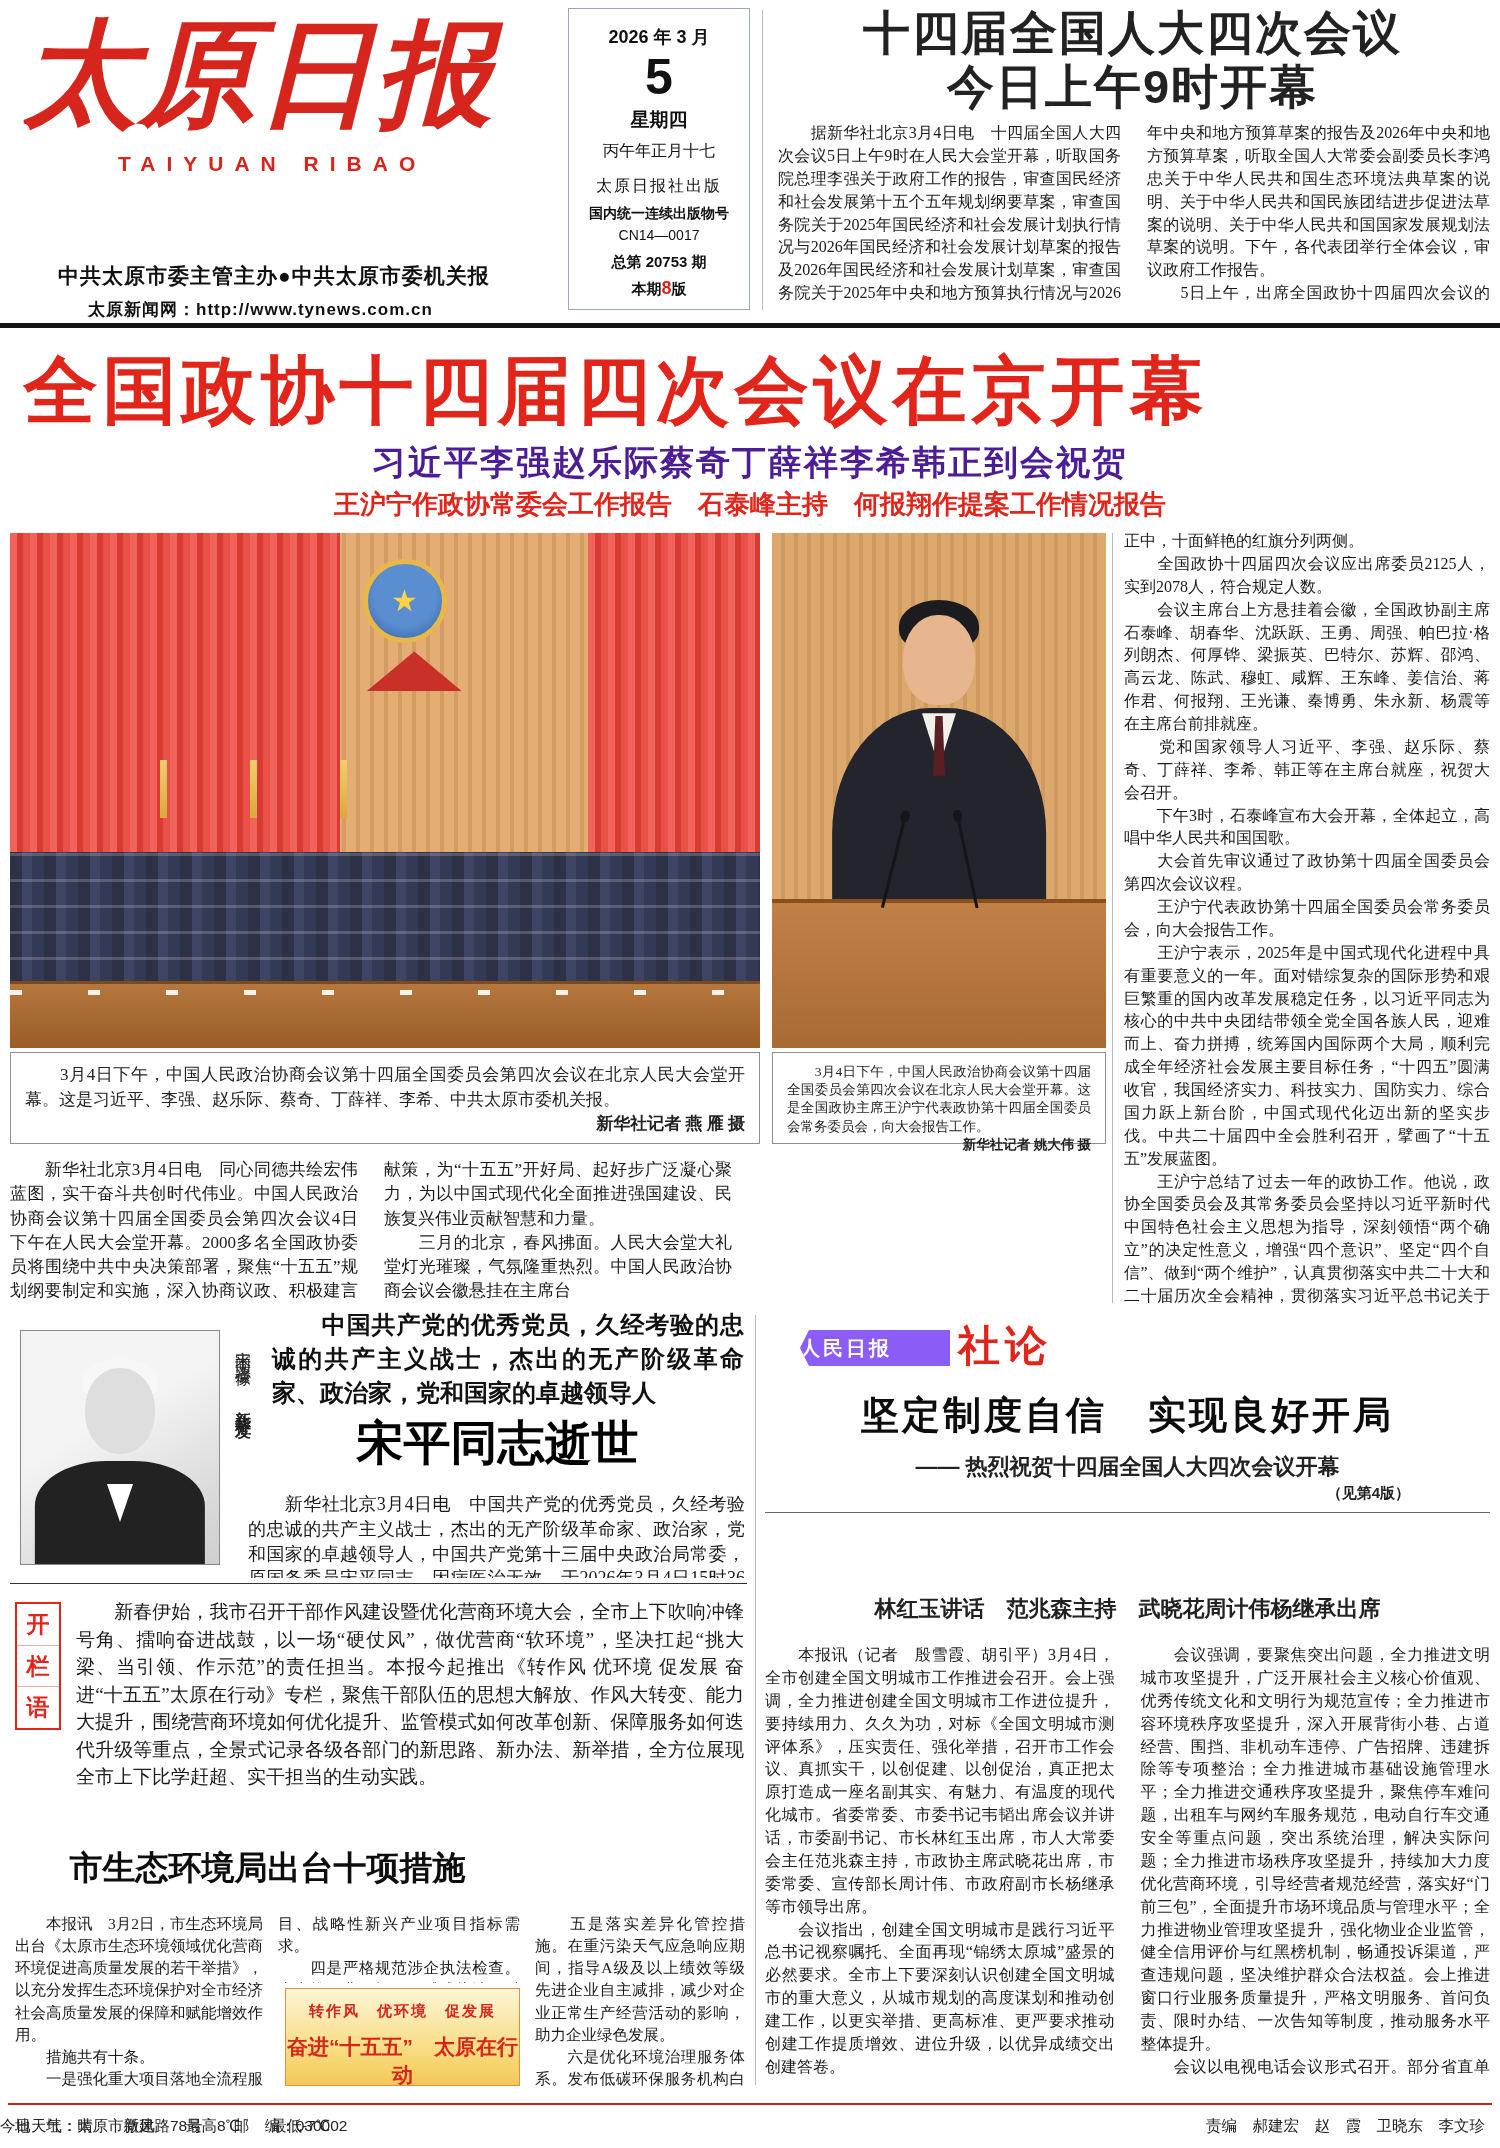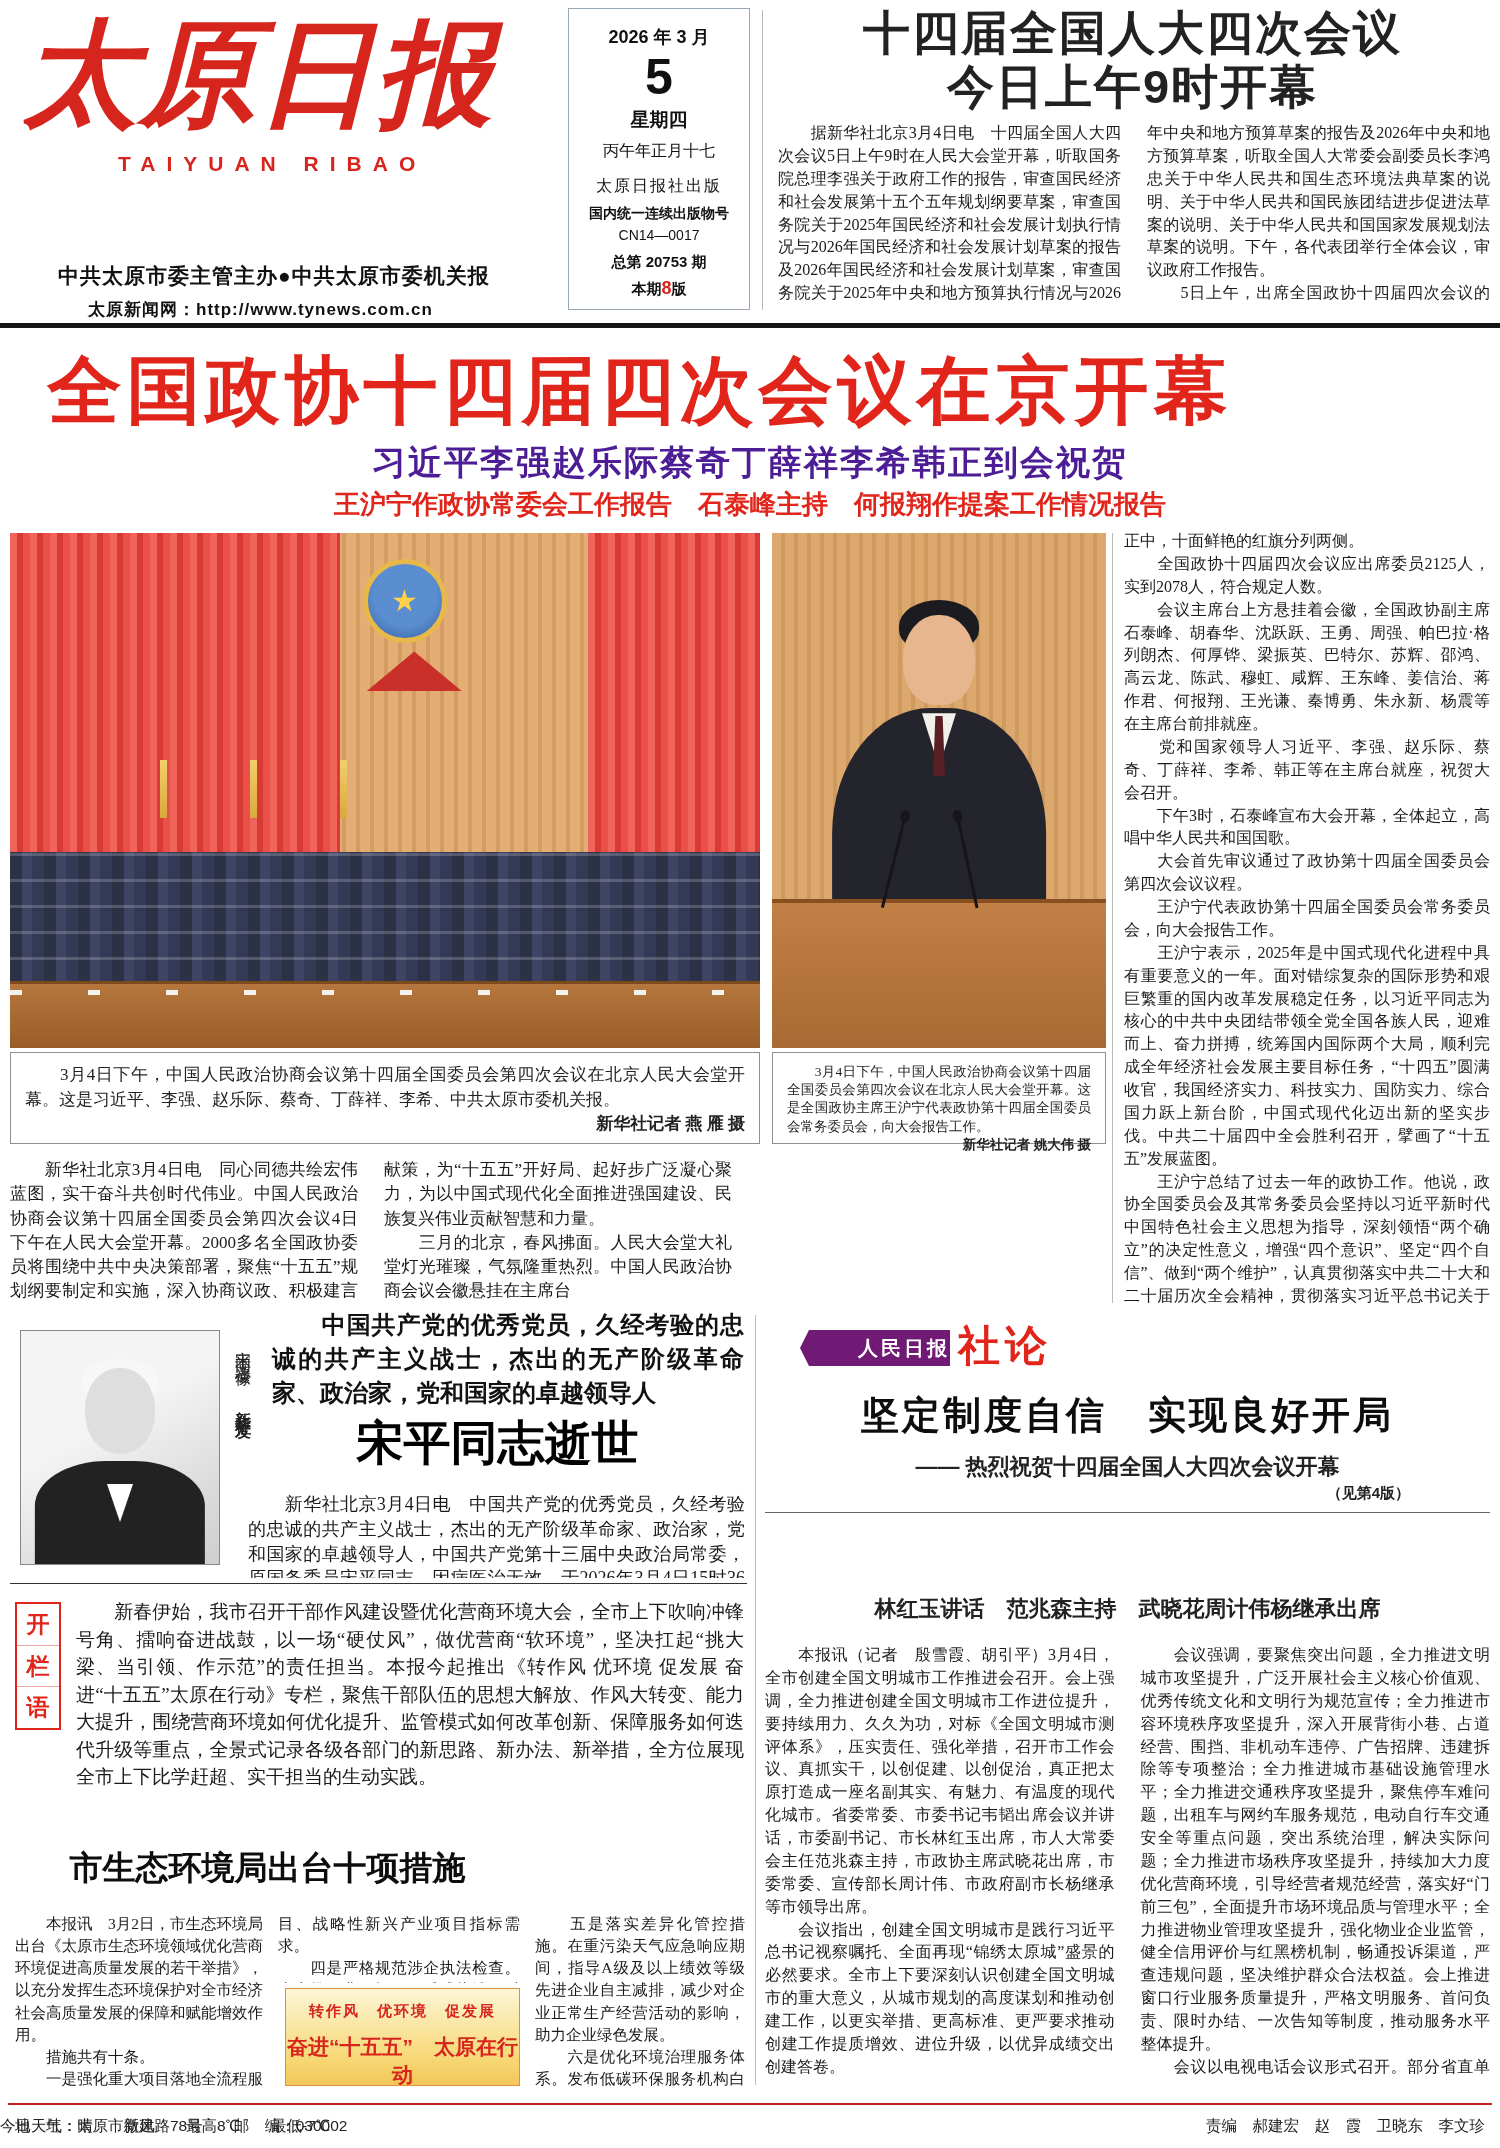--- a/index.html
+++ b/index.html
@@ -36,21 +36,21 @@
 
   
   .tr-headline{left:775px;top:6px;width:715px;text-align:center;font-size:47px;font-weight:900;
                line-height:54px;letter-spacing:2px;color:#222;}
   .tr-body{left:778px;top:122px;width:712px;height:196px;}
 
   .thick-rule{left:0;top:323px;width:1500px;height:5px;background:#141414;}
 
   
   .lead-h1{left:0;top:342px;width:1232px;text-align:center;font-size:74px;font-weight:900;
-           color:#e1251b;letter-spacing:5px;margin-left:24px;}
+           color:#e1251b;letter-spacing:5px;}
   .lead-h2{left:0;top:440px;width:1500px;text-align:center;font-size:34px;font-weight:900;color:#4c1d95;letter-spacing:2px;}
   .lead-h3{left:0;top:487px;width:1500px;text-align:center;font-size:26px;font-weight:bold;color:#e1251b;}
 
   
   .photoL{left:10px;top:533px;width:750px;height:515px;overflow:hidden;background:#d9a468;}
   .photoR{left:772px;top:533px;width:334px;height:515px;overflow:hidden;background:#d9a468;}
   .pl-wall{position:absolute;inset:0;background:repeating-linear-gradient(90deg,#e3ad74 0 10px,#d49c63 10px 14px);}
   .pl-curtL{position:absolute;left:0;top:0;width:44%;height:100%;
      background:repeating-linear-gradient(90deg,#f0645c 0 7px,#d83b34 7px 13px,#e85048 13px 20px);}
   .pl-curtR{position:absolute;right:0;top:0;width:23%;height:100%;
@@ -110,22 +110,22 @@
   .obit-vcap .credit{font-weight:bold;margin-top:26px;}
   .obit-kicker{left:272px;top:1308px;width:472px;font-size:24px;font-weight:bold;line-height:1.42;
      font-family:"Liberation Serif",serif;text-align:justify;color:#111;}
   .obit-h{left:250px;top:1412px;width:495px;text-align:center;font-size:47px;font-weight:900;color:#000;}
   .obit-body{left:248px;top:1492px;width:497px;height:86px;font-size:18px;line-height:1.38;}
   .obit-rule{left:10px;top:1583px;width:737px;background:#333;}
 
   .mid-divider{left:755px;top:1315px;height:770px;}
 
   
-  .ed-ribbon{left:800px;top:1330px;width:150px;height:36px;background:#701a75;color:#fff;
-     font-size:20px;font-weight:bold;text-align:right;line-height:36px;letter-spacing:3px;
+  .ed-ribbon{left:800px;top:1330px;width:150px;height:36px;background:#8b5cf6;color:#fff;
+     font-size:20px;font-weight:bold;text-align:left;line-height:36px;letter-spacing:3px;
      clip-path:polygon(0 50%,6% 0,100% 0,100% 100%,6% 100%);}
   .ed-shelun{left:958px;top:1318px;font-size:42px;font-weight:900;color:#e1251b;letter-spacing:5px;}
   .ed-h{left:765px;top:1390px;width:725px;text-align:center;font-size:38px;font-weight:900;color:#0d0d0d;letter-spacing:3px;}
   .ed-sub{left:765px;top:1452px;width:725px;text-align:center;font-size:22px;font-weight:bold;color:#222;}
   .ed-see{left:850px;top:1484px;width:560px;text-align:right;font-size:15px;font-weight:bold;color:#222;}
   .ed-rule{left:765px;top:1512px;width:725px;background:#666;}
 
   
   .cv-h{left:765px;top:1528px;width:725px;text-align:center;font-size:36px;font-weight:900;color:#0d0d0d;}
   .cv-sub{left:765px;top:1594px;width:725px;text-align:center;font-size:22px;font-weight:bold;color:#222;}

